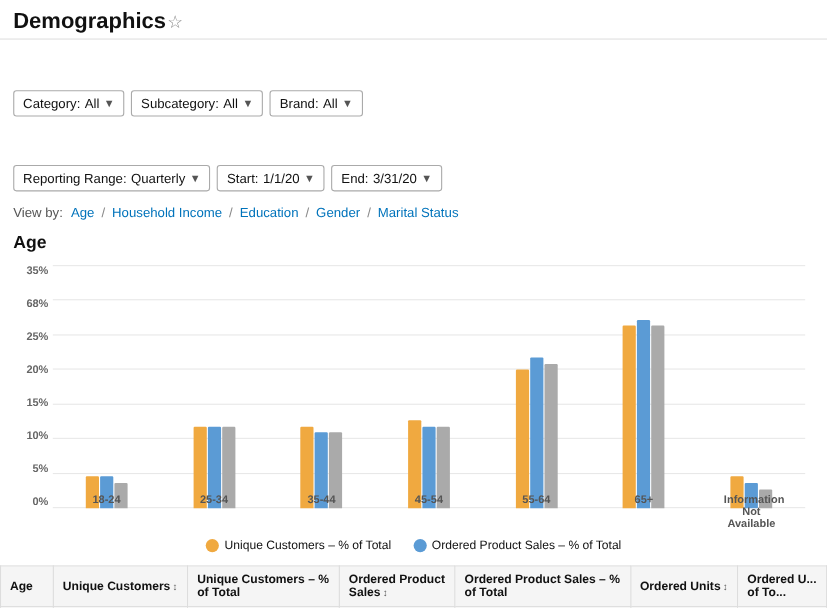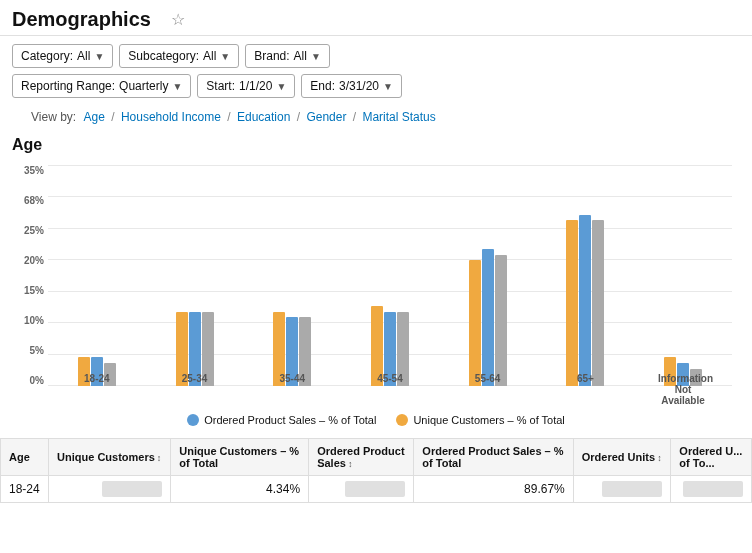--- a/index.html
+++ b/index.html
@@ -13,21 +13,21 @@
 
     .header {
       display: flex;
       align-items: center;
       padding: 8px 12px 4px;
       border-bottom: 1px solid #e0e0e0;
     }
     .header h1 {
       font-size: 20px;
       font-weight: bold;
-      margin-right: 20px;
+      margin-right: 1px;
     }
     .star-icon {
       color: #888;
       font-size: 16px;
       cursor: pointer;
     }
 
     .filters {
       padding: 8px 12px;
       display: flex;
@@ -38,32 +38,33 @@
       border: 1px solid #aaa;
       border-radius: 3px;
       background: #fff;
       padding: 4px 8px;
       font-size: 12px;
       cursor: pointer;
       display: flex;
       align-items: center;
       gap: 4px;
       color: #111;
+      margin-top: 38px;
     }
     .filter-btn .arrow {
       font-size: 10px;
       color: #555;
     }
 
     .view-by {
       padding: 4px 12px 8px;
       font-size: 12px;
       color: #555;
     }
-    .view-by span { margin-right: 2px; margin-left: 19px; }
+    .view-by span { margin-right: 2px; }
     .view-by a {
       color: #0073bb;
       text-decoration: none;
       margin: 0 2px;
     }
     .view-by .separator { color: #888; margin: 0 1px; }
 
     .section-title {
       padding: 4px 12px;
       font-size: 16px;
@@ -364,26 +365,26 @@
         <div class="x-label">45-54</div>
         <div class="x-label">55-64</div>
         <div class="x-label">65+</div>
         <div class="x-label">Information Not Available</div>
       </div>
   </div>
 </div>
 
 <div class="legend">
   <div class="legend-item">
+    <div class="legend-dot orange"></div>
+    <span>Unique Customers – % of Total</span>
+  </div>
+  <div class="legend-item">
     <div class="legend-dot blue"></div>
     <span>Ordered Product Sales – % of Total</span>
-  </div>
-  <div class="legend-item">
-    <div class="legend-dot orange"></div>
-    <span>Unique Customers – % of Total</span>
   </div>
 </div>
 
 <table class="data-table">
   <thead>
     <tr>
       <th class="left">Age</th>
       <th>Unique Customers<span class="sort-arrow">↕</span></th>
       <th>Unique Customers – %<br>of Total</th>
       <th>Ordered Product<br>Sales<span class="sort-arrow">↕</span></th>

